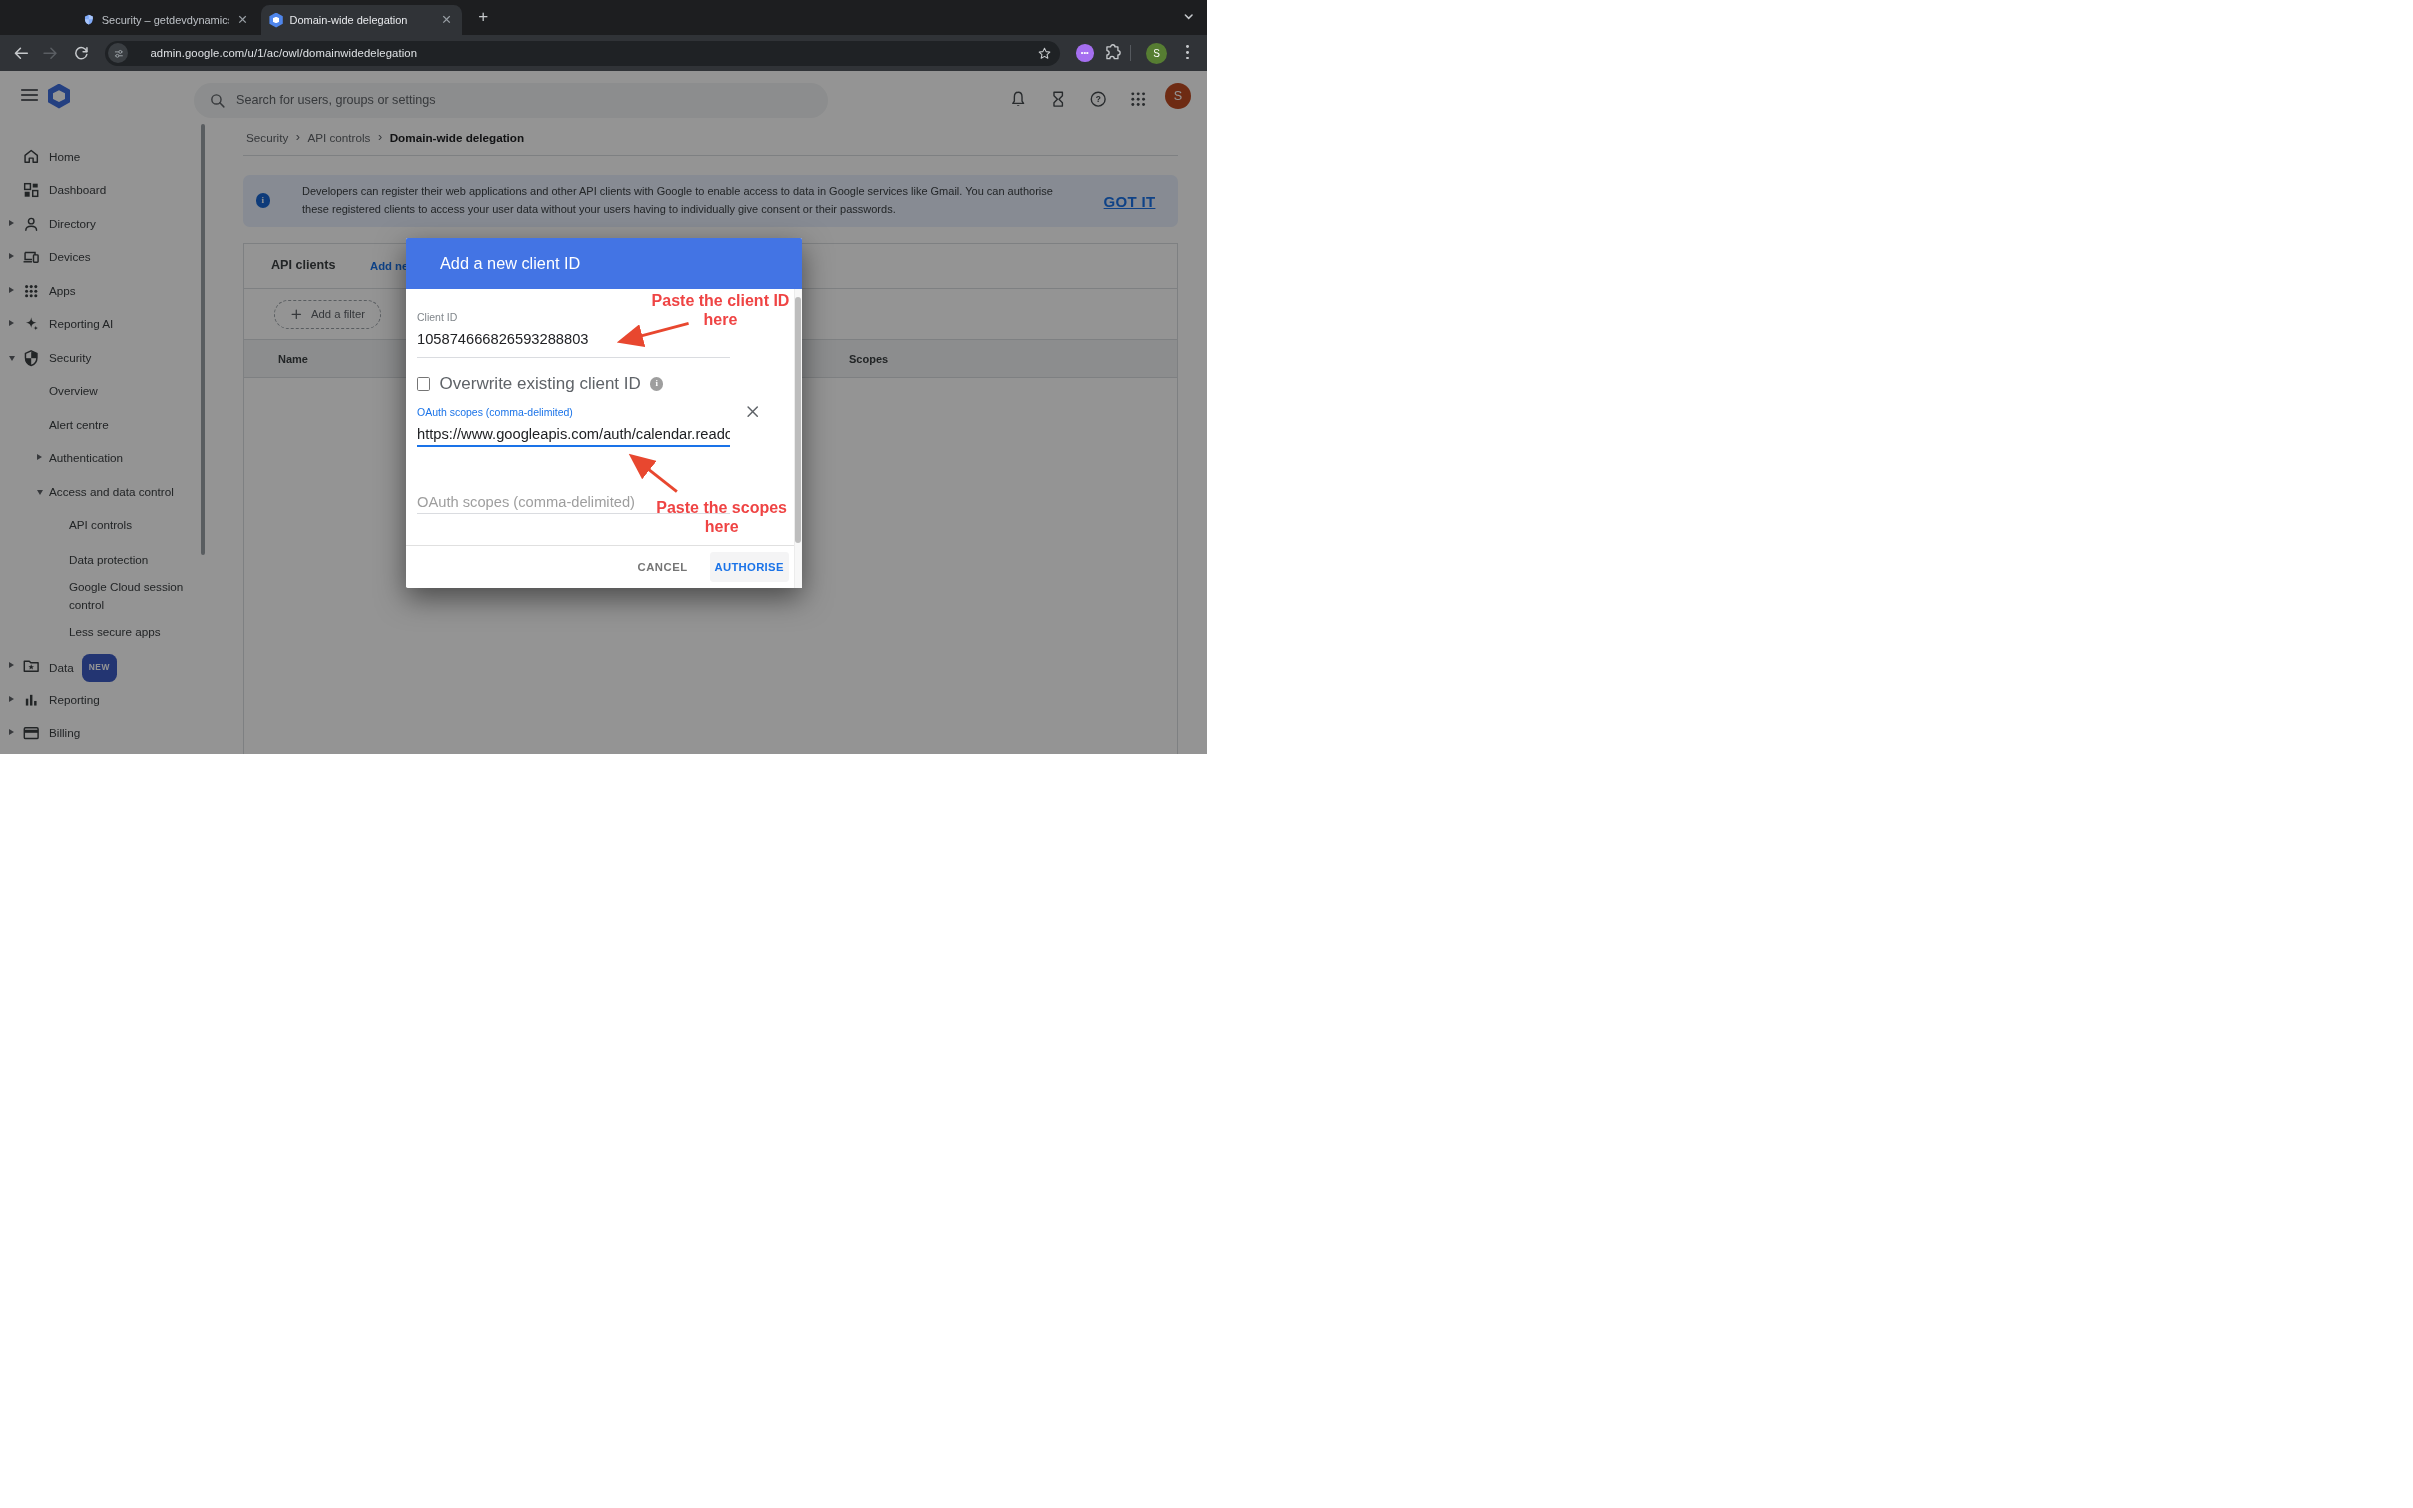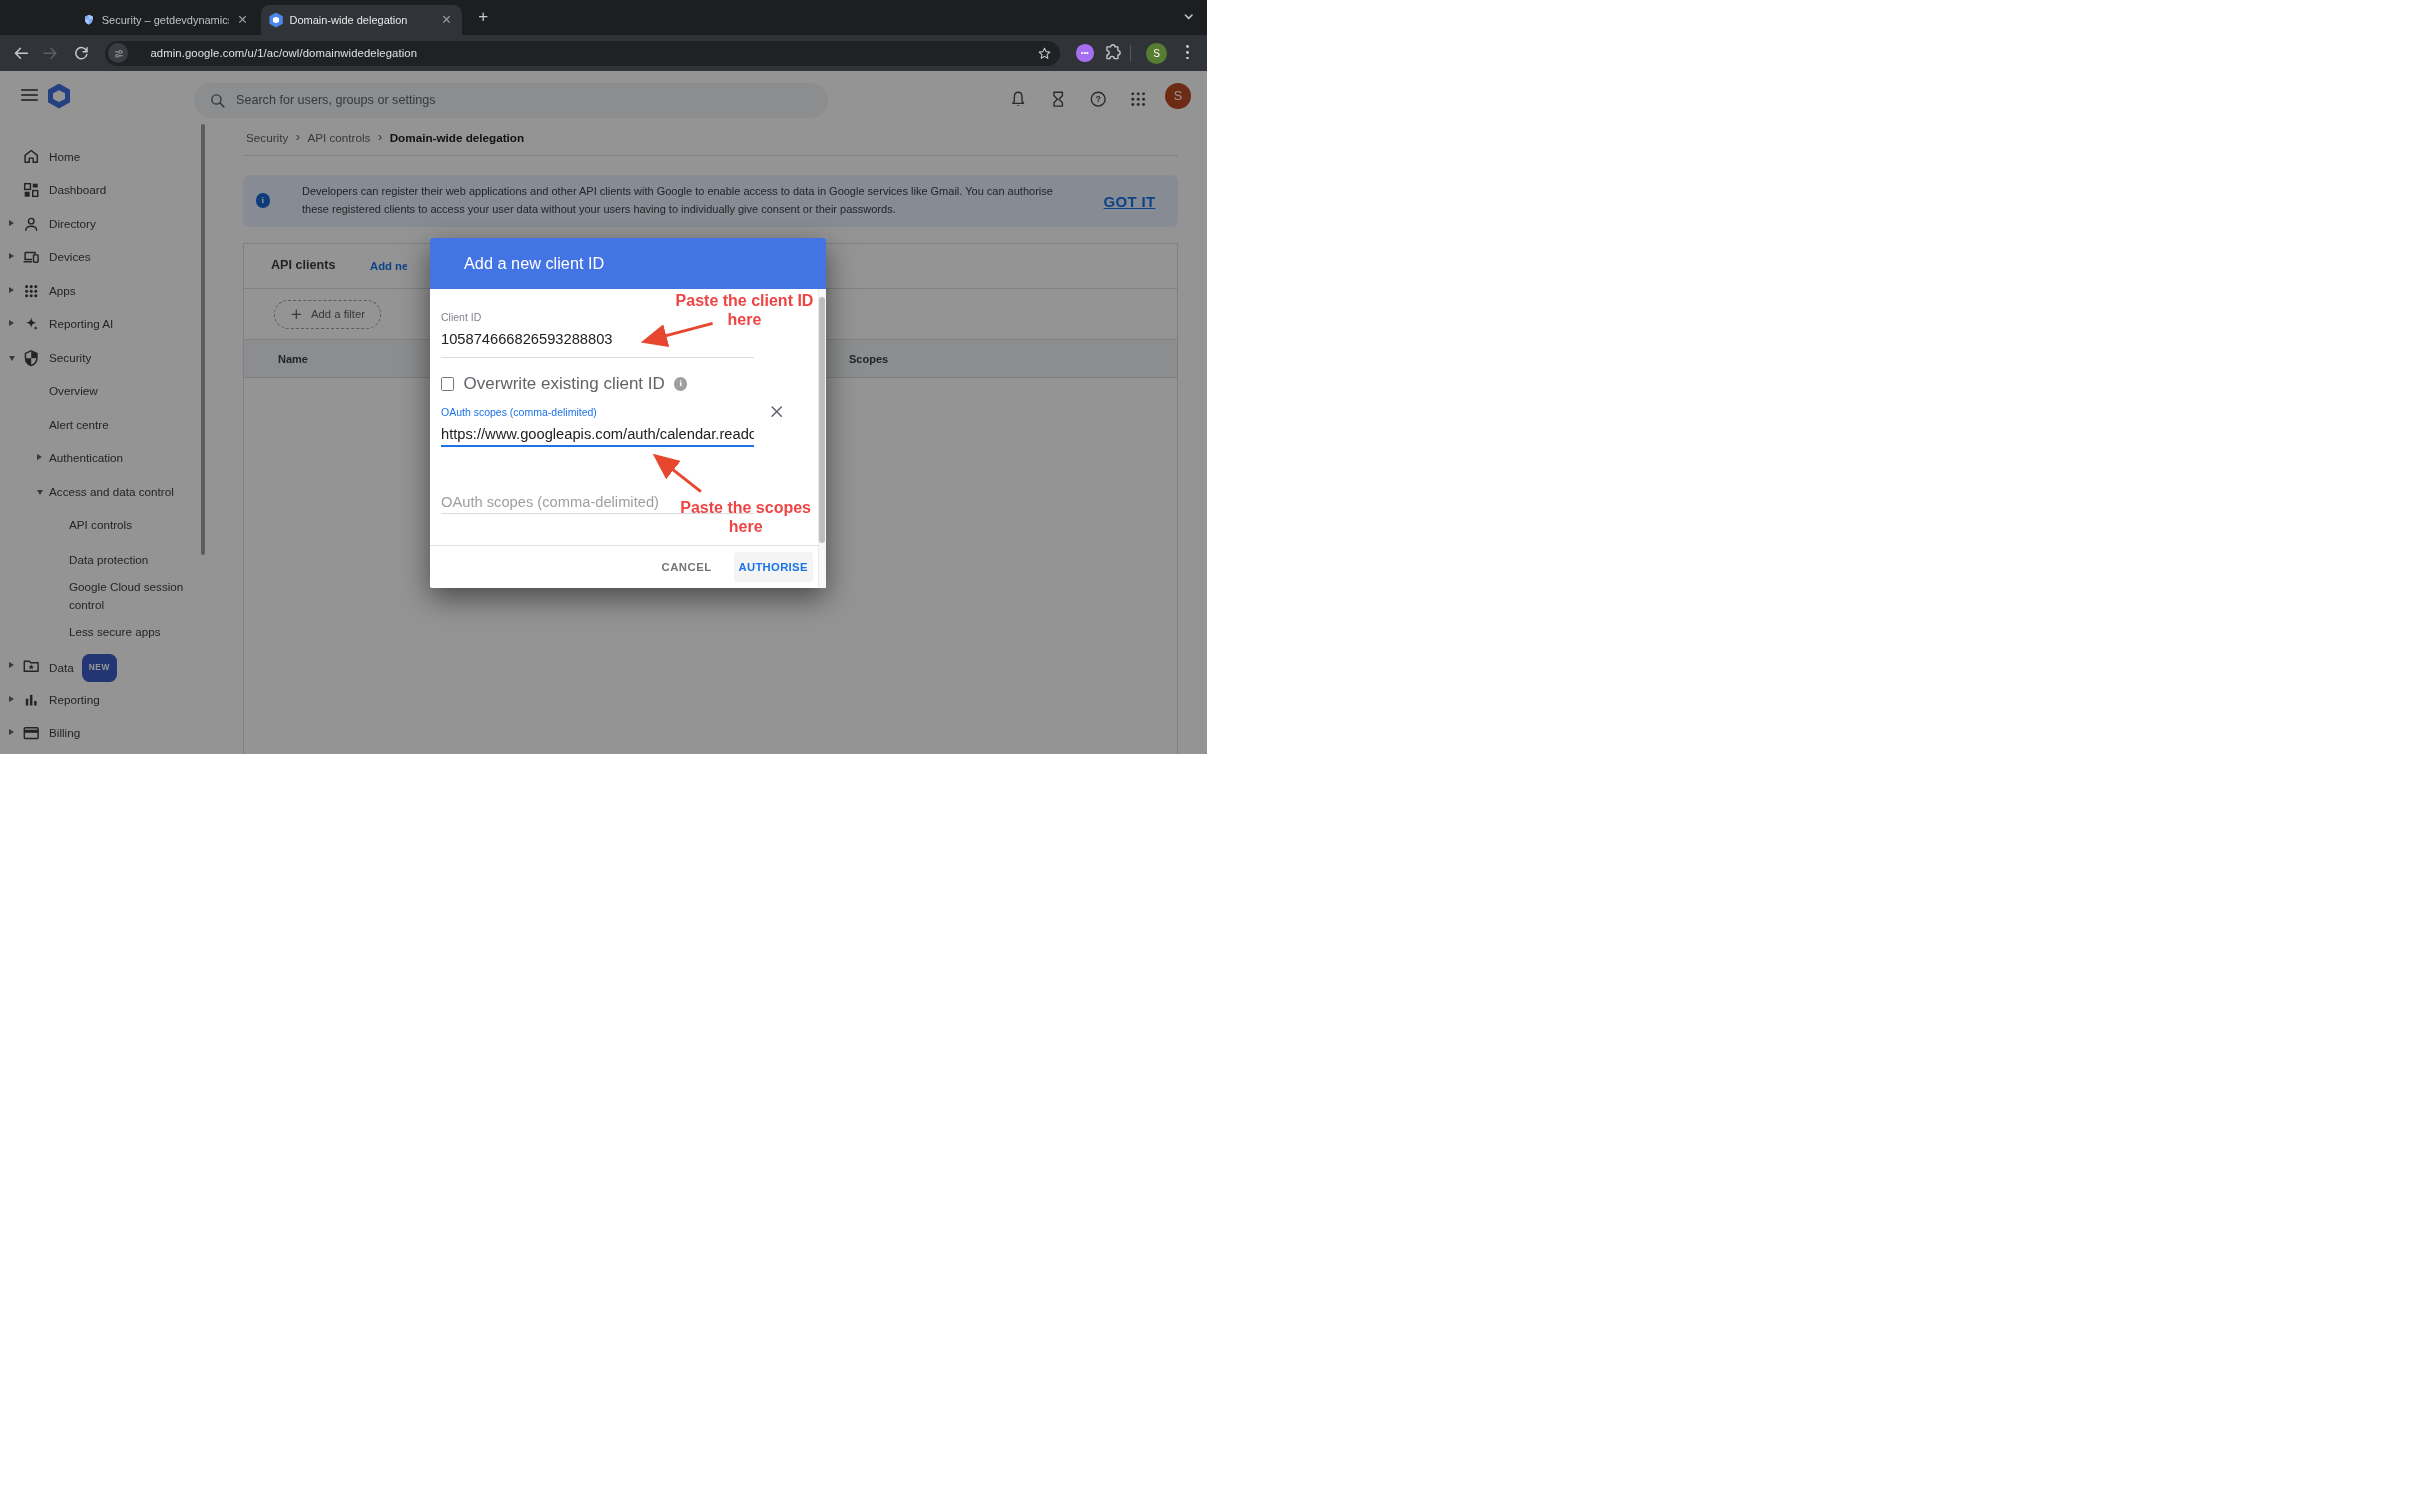--- a/index.html
+++ b/index.html
@@ -77,21 +77,21 @@
   .tb-row1 { position:relative; height:45px; border-bottom:0.8px solid #dadce0; }
   .tb-heading { position:absolute; left:27px; top:14.2px; font-size:12.6px; font-weight:bold; color:#3c4043; }
   .tb-addnew { position:absolute; left:126px; top:16px; width:37px; overflow:hidden; white-space:nowrap; color:#1a73e8; font-size:11.3px; font-weight:bold; }
   .tb-row2 { position:relative; height:50px; }
   .filter-pill { position:absolute; left:30px; top:11px; height:28.5px; border:1.3px dashed #9aa0a6; border-radius:14.2px; display:flex; align-items:center; gap:8.4px; padding:0 15px; color:#5f6368; font-size:11.3px; }
   .tb-colhead { position:relative; height:39px; background:#f1f3f4; border-top:0.8px solid #dadce0; border-bottom:0.8px solid #dadce0; font-size:11px; color:#3c4043; font-weight:bold; }
   .col-name { position:absolute; left:34px; top:12.6px; }
   .col-scopes { position:absolute; left:605px; top:12.6px; }
 
   
-  .modal { position:absolute; left:430px; top:167px; width:396px; height:350px; background:#fff; z-index:50; box-shadow:0 10px 28.5px rgba(0,0,0,.5); border-radius:1.7px; }
+  .modal { position:absolute; left:406px; top:167px; width:396px; height:350px; background:#fff; z-index:50; box-shadow:0 10px 28.5px rgba(0,0,0,.5); border-radius:1.7px; }
   .modal-header { height:51px; background:#4374E4; color:#fff; font-size:16.3px; line-height:51px; padding-left:34px; border-radius:1.7px 1.7px 0 0; }
   .modal-body { position:absolute; top:51px; left:0; right:0; bottom:0; }
   .f-label { position:absolute; left:11px; top:22px; font-size:10.5px; color:#80868b; }
   .f-value { position:absolute; left:11px; top:42px; width:313px; font-size:14.7px; color:#202124; white-space:nowrap; overflow:hidden; }
   .u-grey1 { position:absolute; left:11px; top:68px; width:313px; height:1.3px; background:#dadce0; }
   .chk-row { position:absolute; left:11px; top:85px; display:flex; align-items:center; gap:9.2px; }
   .chk-box { width:13.4px; height:13.4px; border:1.7px solid #757575; border-radius:1.7px; }
   .chk-label { font-size:17px; color:#5f6368; }
   .chk-info { width:13.4px; height:13.4px; border-radius:50%; background:#9e9e9e; color:#fff; font-size:8.8px; font-weight:bold; text-align:center; line-height:13.4px; font-family:"Liberation Serif", serif; }
   .oauth-label { position:absolute; left:11px; top:117px; font-size:10.5px; color:#1a73e8; }

